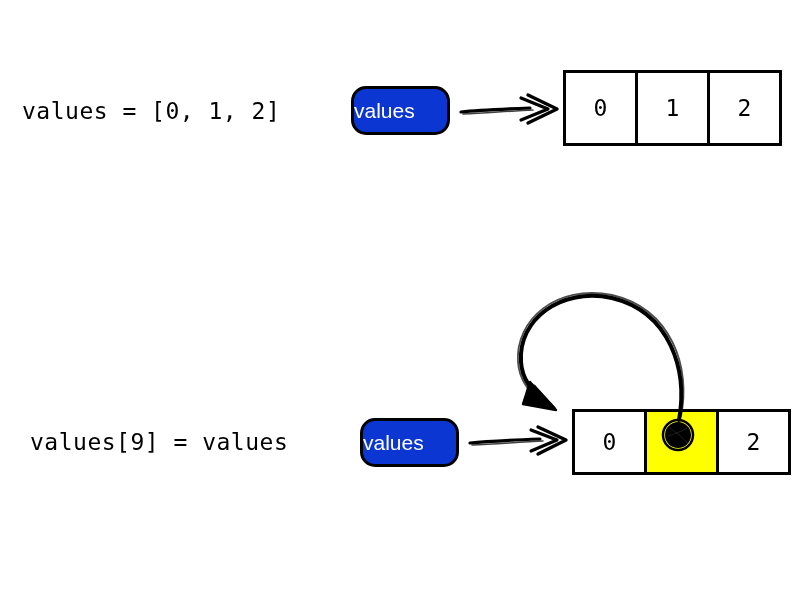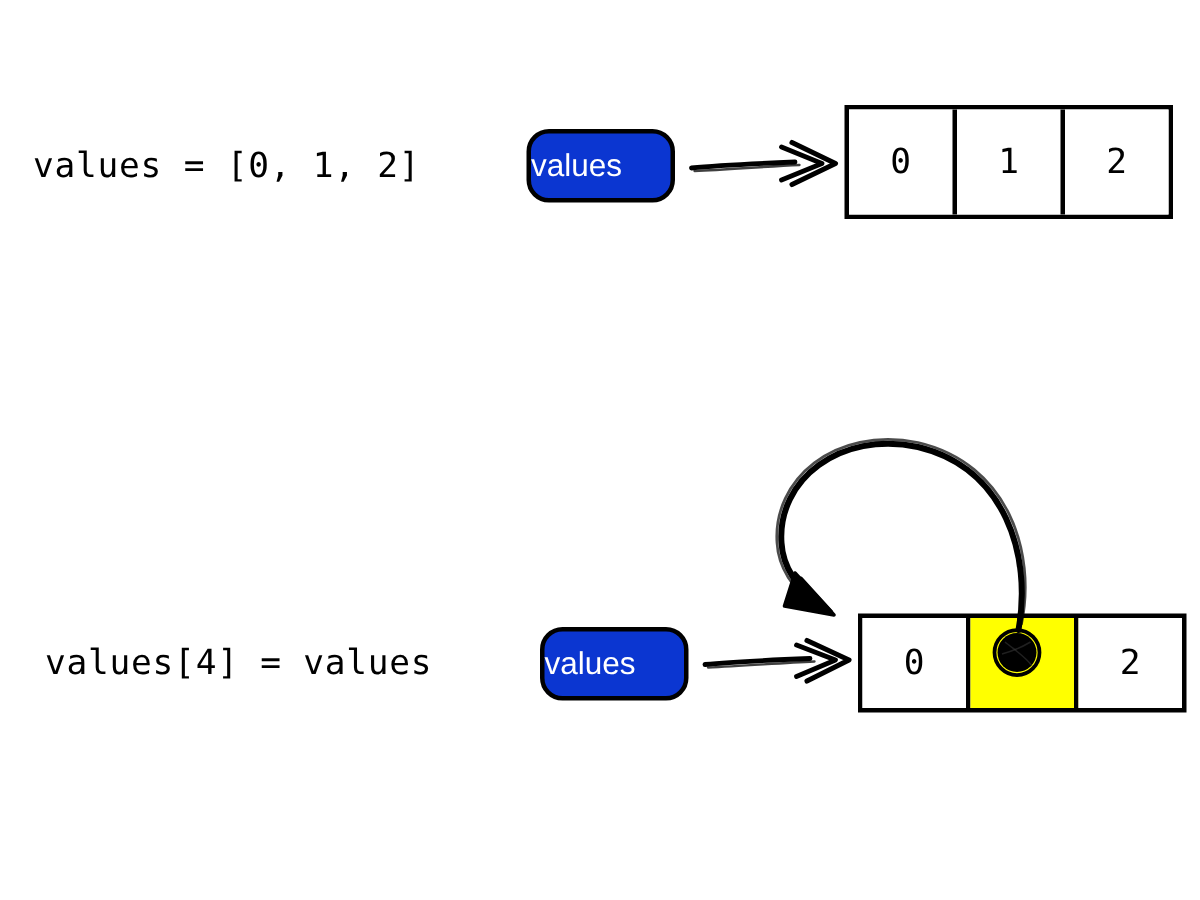--- a/index.html
+++ b/index.html
@@ -99,21 +99,21 @@
       <span class="cell-text">0</span>
     </div>
     <div class="array-cell">
       <span class="cell-text">1</span>
     </div>
     <div class="array-cell">
       <span class="cell-text">2</span>
     </div>
   </div>
 
-  <div class="code-label" id="code-label-2">values[4] = values</div>
+  <div class="code-label" id="code-label-2">values[9] = values</div>
 
   <div class="var-pill" id="var-pill-2">
     <span>values</span>
   </div>
 
   <div class="array-box" id="array-box-2">
     <div class="array-cell">
       <span class="cell-text">0</span>
     </div>
     <div class="array-cell highlight blob-cell">

